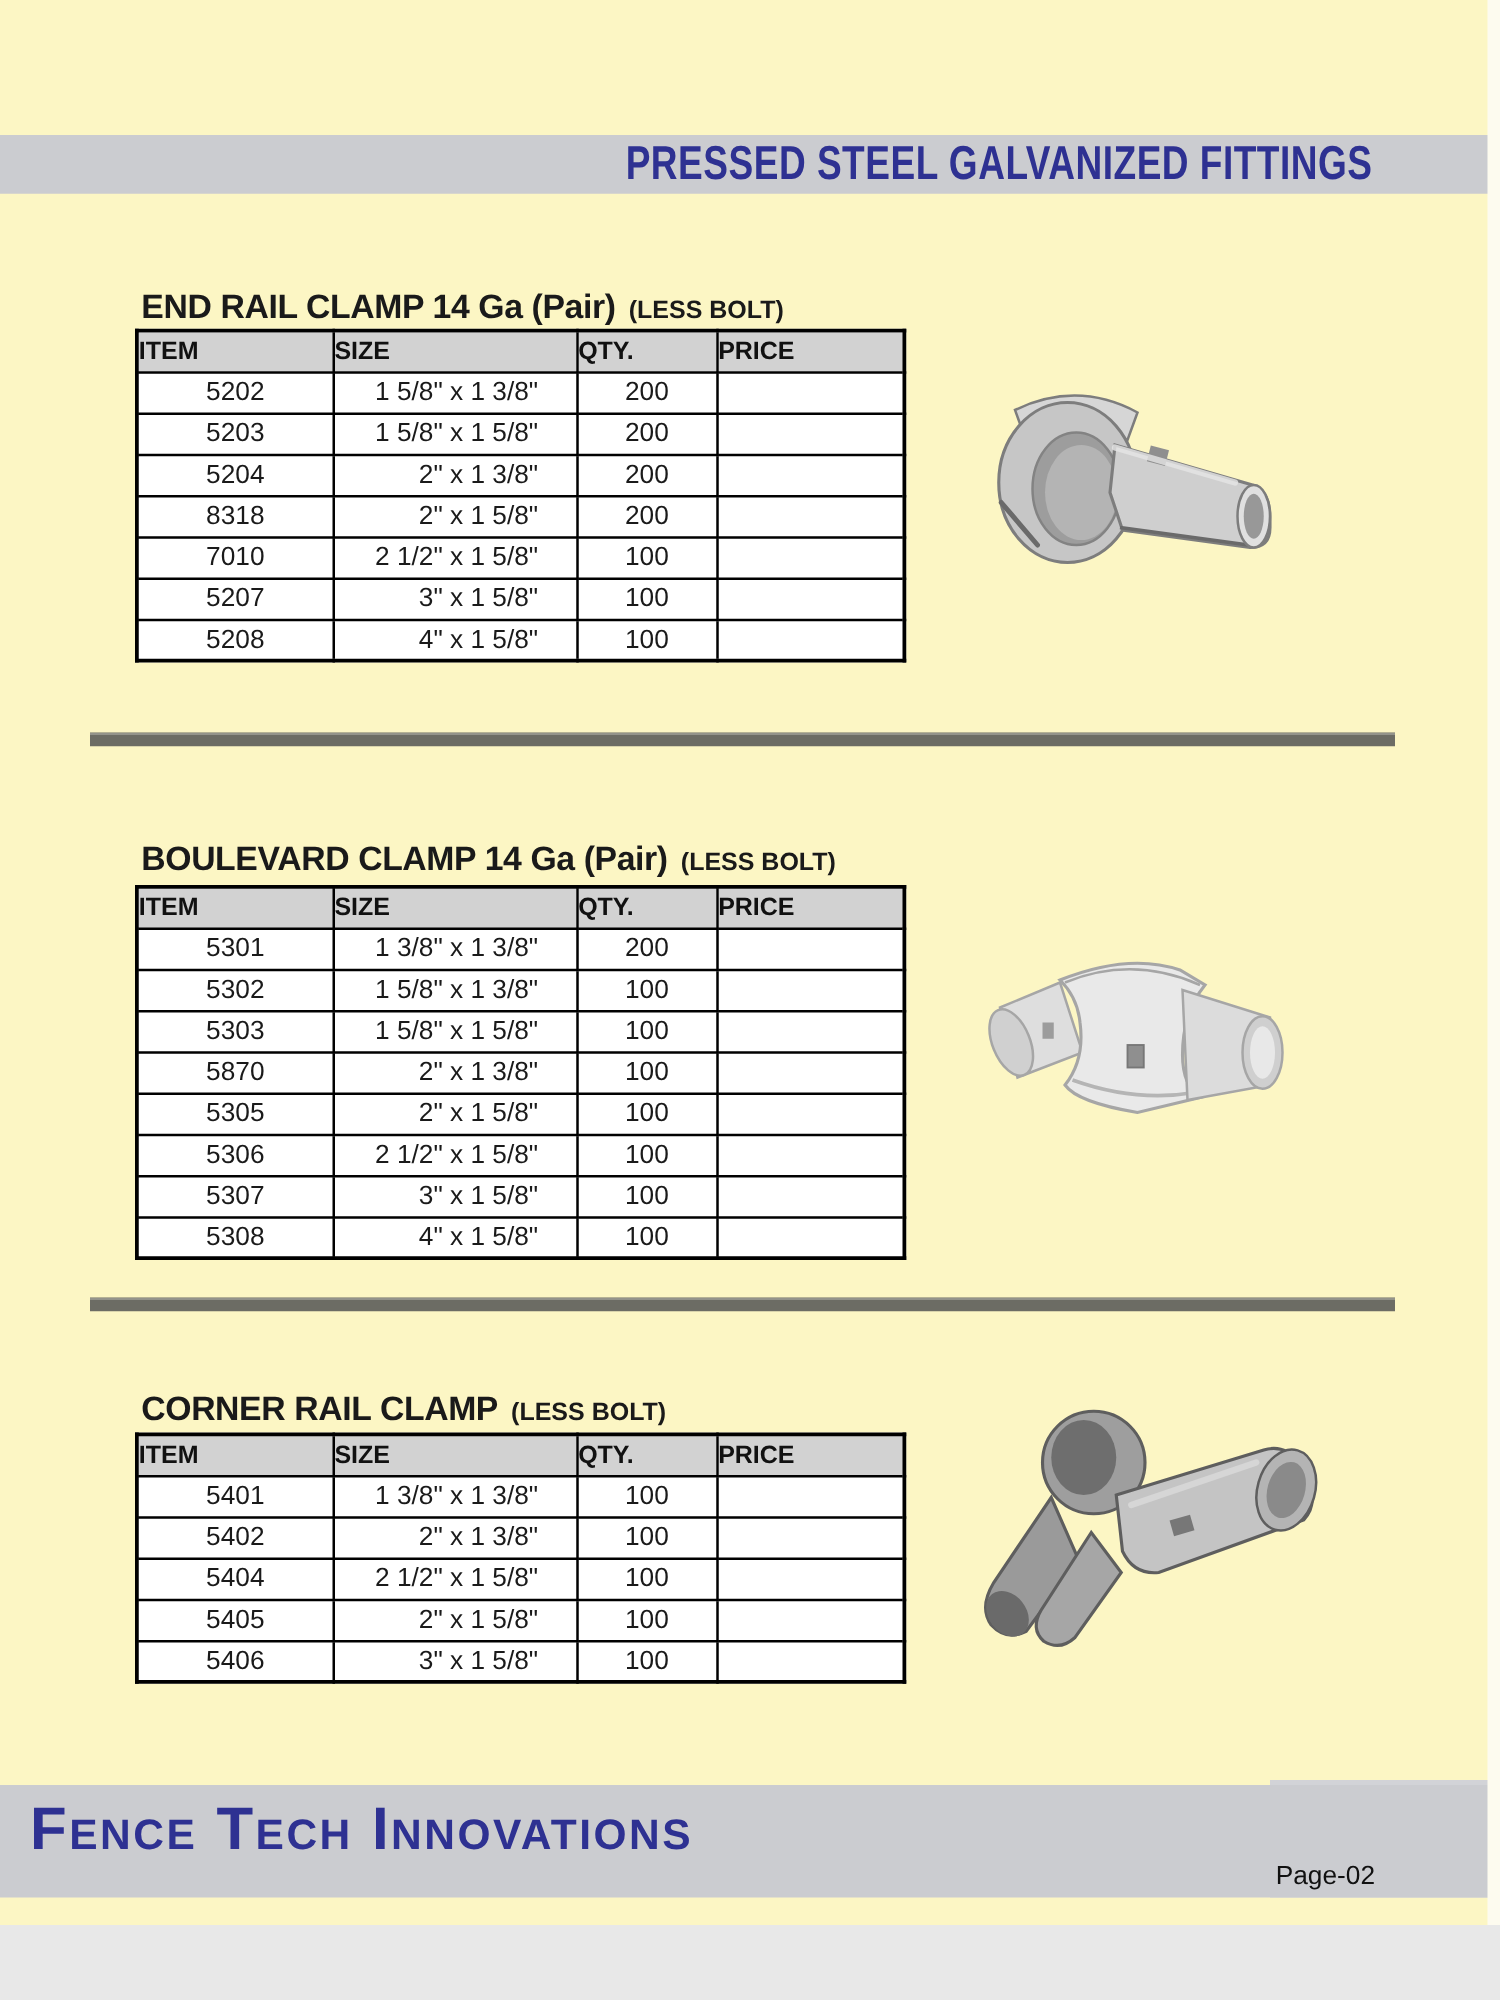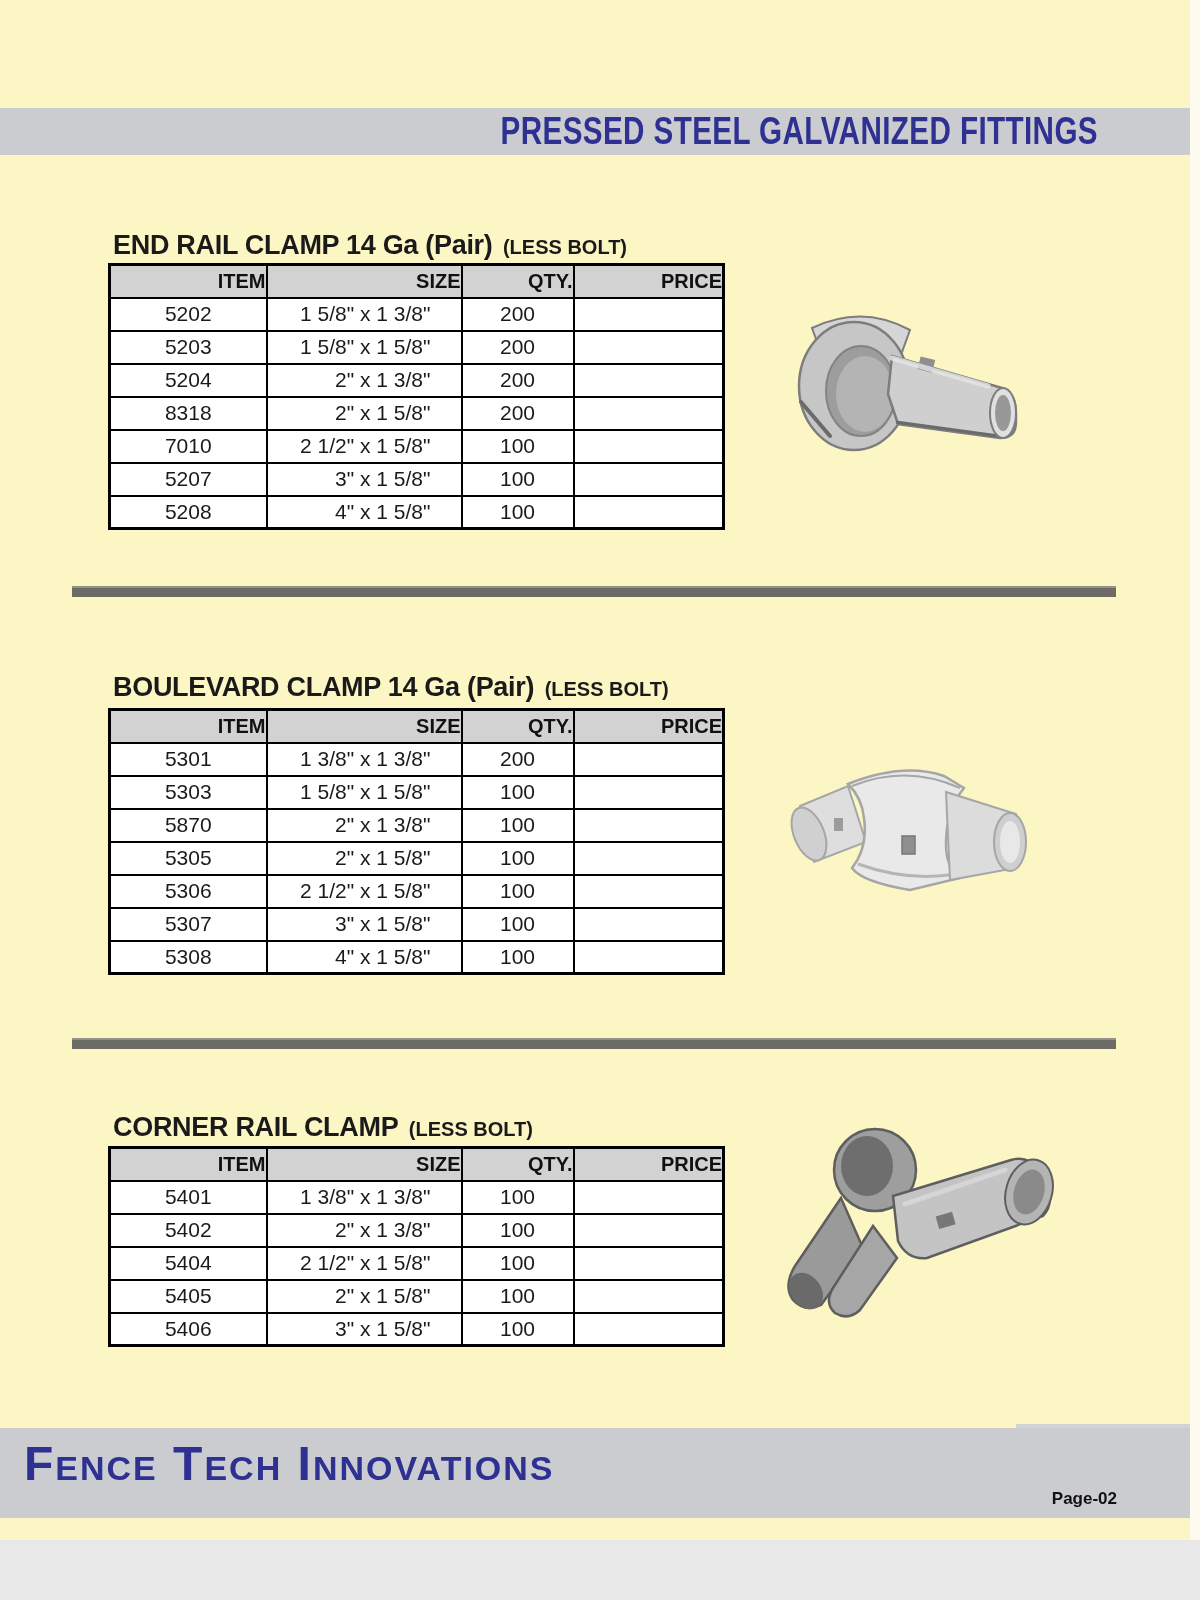--- a/index.html
+++ b/index.html
@@ -25,21 +25,21 @@
   .section-title .sub  { font-size:20px; font-weight:bold; color:#1a1a1a; margin-left:6px; }
   
   table.price-table {
     position:absolute; left:108px; border-collapse:collapse; table-layout:fixed;
     background:#ffffff; border:3px solid #000;
   }
   table.price-table th, table.price-table td {
     border:2px solid #000; height:33px; overflow:hidden; white-space:nowrap;
   }
   table.price-table th {
-    background:#D2D2D2; font-size:20px; font-weight:bold; color:#111; text-align:right;
+    background:#D2D2D2; font-size:20px; font-weight:bold; color:#111; text-align:left;
   }
   table.price-table td { font-size:21px; color:#1a1a1a; }
   td.item  { text-align:center; }
   td.size  { text-align:right; padding-right:30px; }
   td.qty   { text-align:center; }
   td.price { text-align:left; }
   
   .divider {
     position:absolute; left:72px; width:1044px; height:11px;
     background:#6C6C64; box-shadow: inset 0 2px 0 #93938a;
@@ -51,21 +51,21 @@
     position:absolute; left:1016px; top:1424px; width:176px; height:94px; background:#D2D3D7;
   }
   .footer-band {
     position:absolute; left:0; top:1428px; width:1200px; height:90px; background:#CBCCD0;
   }
   .brand {
     position:absolute; left:24px; top:1436px; font-size:48px; font-weight:bold;
     font-variant:small-caps; letter-spacing:2px; color:#2E3192; white-space:nowrap;
   }
   .page-num {
-    position:absolute; right:83px; top:1489px; font-size:17px; font-weight:bold; color:#111;
+    position:absolute; right:100px; top:1489px; font-size:21px; font-weight:normal; color:#111;
   }
   
   .right-margin  { position:absolute; left:1190px; top:0; width:10px; height:1600px; background:#FDFBEF; }
   .bottom-strip  { position:absolute; left:0; top:1594px; width:1200px; height:6px; background:#c9c9c6; }
 </style>
 </head>
 <body>
 
 <div class="page">
 
@@ -174,20 +174,26 @@
         </tr>
       </thead>
       <tbody>
         <tr>
           <td class="item">5301</td>
           <td class="size">1 3/8" x 1 3/8"</td>
           <td class="qty">200</td>
           <td class="price"></td>
         </tr>
         <tr>
+          <td class="item">5302</td>
+          <td class="size">1 5/8" x 1 3/8"</td>
+          <td class="qty">100</td>
+          <td class="price"></td>
+        </tr>
+        <tr>
           <td class="item">5303</td>
           <td class="size">1 5/8" x 1 5/8"</td>
           <td class="qty">100</td>
           <td class="price"></td>
         </tr>
         <tr>
           <td class="item">5870</td>
           <td class="size">2" x 1 3/8"</td>
           <td class="qty">100</td>
           <td class="price"></td>

